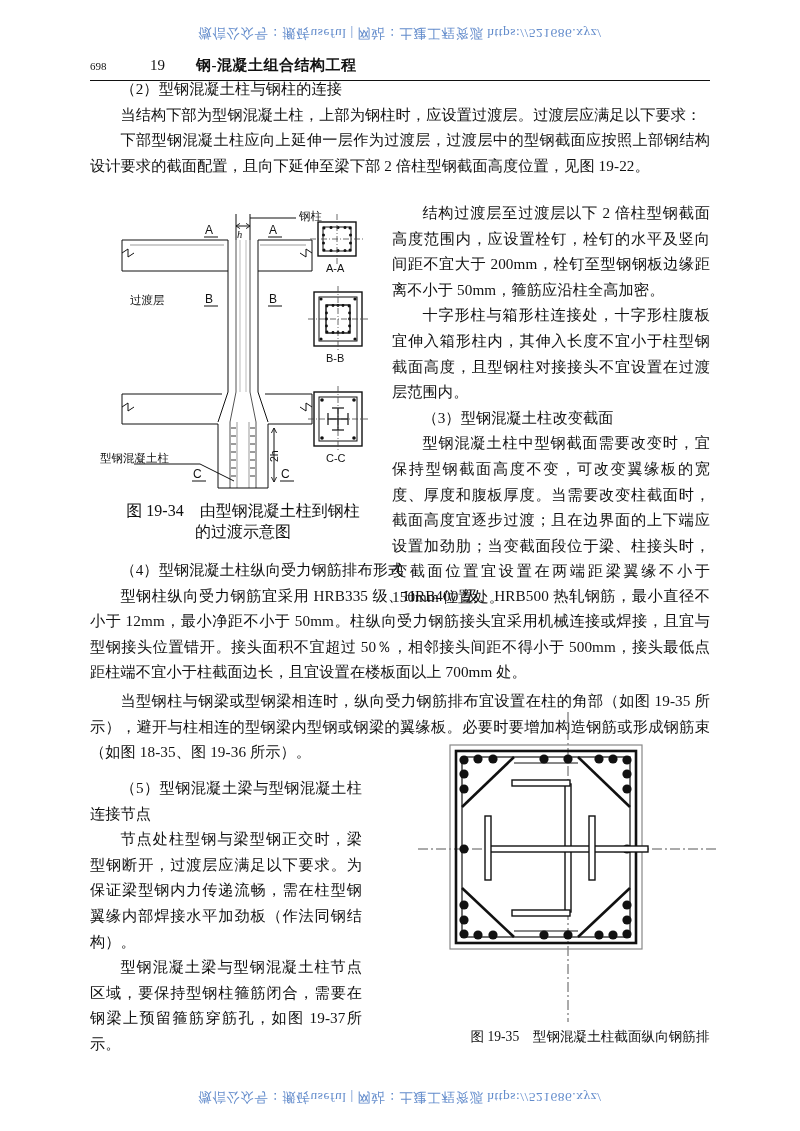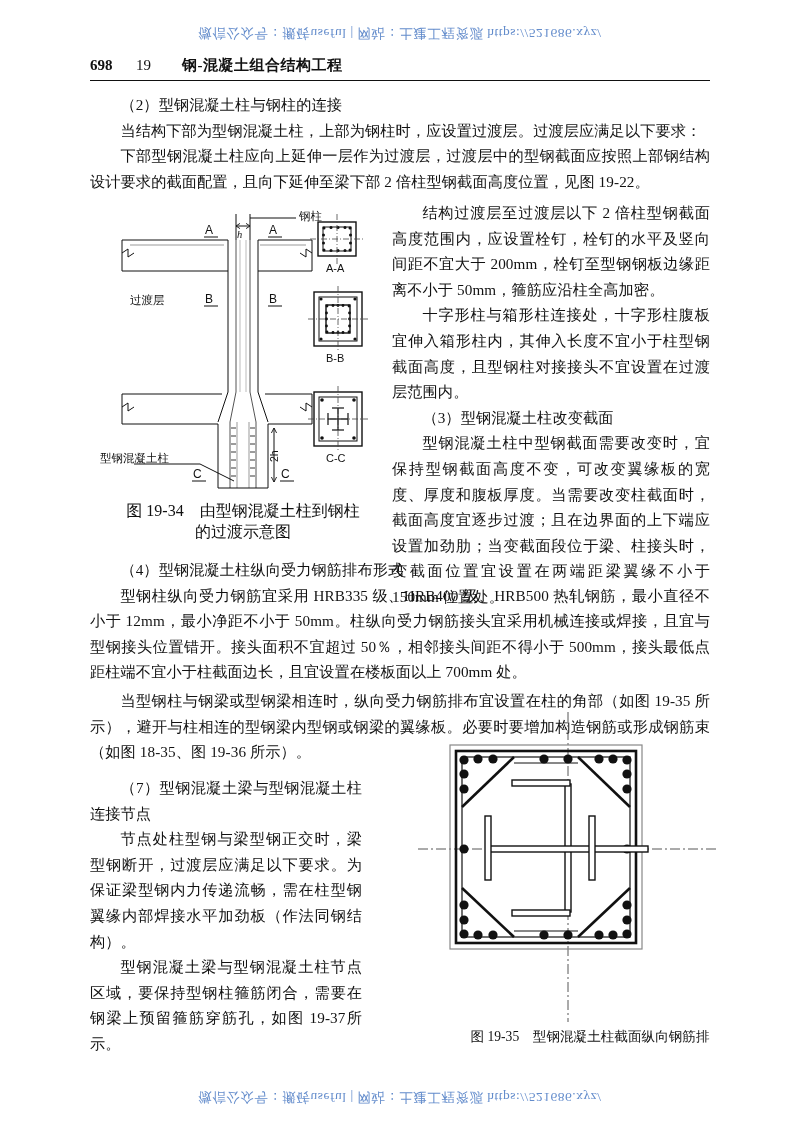--- a/index.html
+++ b/index.html
@@ -28,39 +28,39 @@
   }
   .watermark.top{top:24px;}
   .watermark.bottom{top:1088px;}
 
   
   .runhead{
     position:absolute;left:90px;top:56px;width:620px;
     font-size:15px;font-weight:bold;
     display:flex;align-items:baseline;gap:0;
   }
-  .runhead .pageno{width:46px;font-weight:bold;font-size:15px;}
-  .runhead .chapno{width:46px;font-weight:normal;font-size:15px;}
+  .runhead .pageno{width:46px;font-weight:normal;font-size:11px;}
+  .runhead .chapno{width:46px;font-weight:normal;font-size:15px;margin-left:14px;}
   .runhead .chaptitle{font-weight:bold;letter-spacing:.5px;}
   .rule{
     position:absolute;left:90px;top:80px;width:620px;height:1px;background:#111;
   }
 
   
   .txt{
     position:absolute;
     font-size:15.2px;
     line-height:25.6px;
     text-align:justify;
     text-justify:inter-ideograph;
     letter-spacing:.1px;
   }
   .indent2{text-indent:2em;}
 
-  .blk-a{left:90px;top:92px;width:620px;}
+  .blk-a{left:90px;top:76px;width:620px;}
   .blk-right{left:392px;top:200px;width:318px;}
   .blk-b{left:90px;top:557px;width:620px;}
   .blk-c{left:90px;top:688px;width:620px;}
   .blk-d{left:90px;top:775px;width:272px;}
 
   
   .cap{
     position:absolute;font-size:16px;line-height:21px;text-align:center;
   }
   .cap-1934{left:112px;top:500px;width:262px;}
@@ -301,21 +301,21 @@
   <div class="txt blk-b">
     <div class="indent2">（4）型钢混凝土柱纵向受力钢筋排布形式</div>
     <div class="indent2">型钢柱纵向受力钢筋宜采用 HRB335 级、HRB400 级、HRB500 热轧钢筋，最小直径不小于 12mm，最小净距不小于 50mm。柱纵向受力钢筋接头宜采用机械连接或焊接，且宜与型钢接头位置错开。接头面积不宜超过 50％，相邻接头间距不得小于 500mm，接头最低点距柱端不宜小于柱截面边长，且宜设置在楼板面以上 700mm 处。</div>
   </div>
 
   <div class="txt blk-c">
     <div class="indent2">当型钢柱与钢梁或型钢梁相连时，纵向受力钢筋排布宜设置在柱的角部（如图 19-35 所示），避开与柱相连的型钢梁内型钢或钢梁的翼缘板。必要时要增加构造钢筋或形成钢筋束（如图 18-35、图 19-36 所示）。</div>
   </div>
 
   <div class="txt blk-d">
-    <div class="indent2">（7）型钢混凝土梁与型钢混凝土柱连接节点</div>
+    <div class="indent2">（5）型钢混凝土梁与型钢混凝土柱连接节点</div>
     <div class="indent2">节点处柱型钢与梁型钢正交时，梁型钢断开，过渡层应满足以下要求。为保证梁型钢内力传递流畅，需在柱型钢翼缘内部焊接水平加劲板（作法同钢结构）。</div>
     <div class="indent2">型钢混凝土梁与型钢混凝土柱节点区域，要保持型钢柱箍筋闭合，需要在钢梁上预留箍筋穿筋孔，如图 19-37所示。</div>
   </div>
 
   <div class="fig35">
     <svg width="300" height="310" viewBox="0 0 300 310" xmlns="http://www.w3.org/2000/svg">
 
       <g stroke="#444" stroke-width=".9" stroke-dasharray="10 3 2 3">
         <line x1="150" y1="0" x2="150" y2="310"></line>
         <line x1="0" y1="137" x2="300" y2="137"></line>

